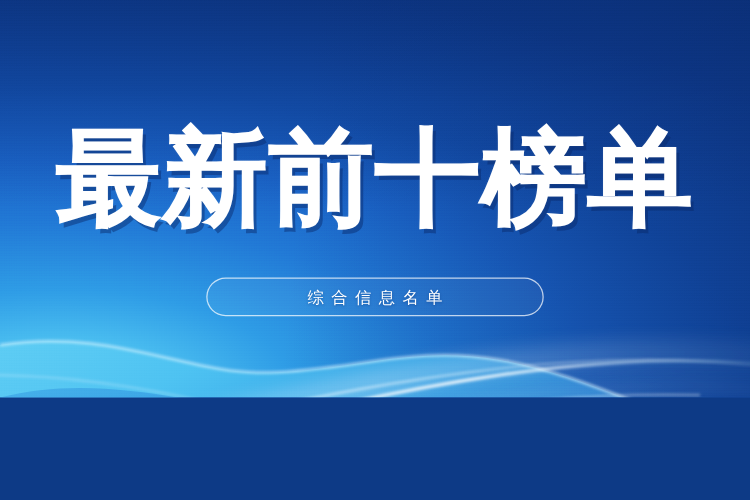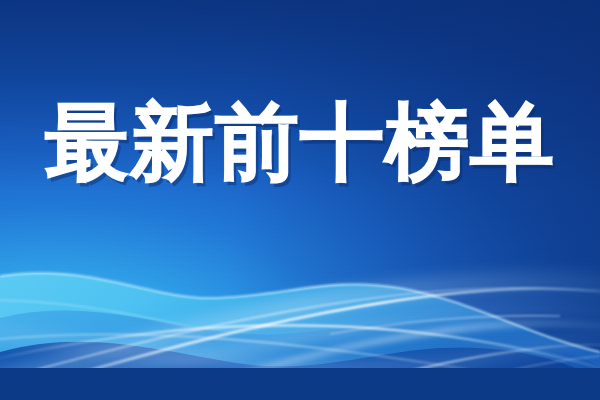--- a/index.html
+++ b/index.html
@@ -1,19 +1,19 @@
 <!DOCTYPE html>
 <html><head>
 <meta charset="utf-8">
 <style>
   html,body{margin:0;padding:0;background:#0d3a86;}
   *{box-sizing:border-box;}
   #banner{
     position:relative;
-    width:600px;height:368px;
+    width:600px;height:318px;
     overflow:hidden;
     font-family:"Liberation Sans","DejaVu Sans",sans-serif;
     background:#1455b5;
   }
   .layer{position:absolute;inset:0;}
   .bg-base{
     background:
       radial-gradient(130% 105% at 8% 98%, #6fd3f5 0%, #49bdf0 12%, #2e9ce6 24%, #2179d6 40%, #1a62c6 55%, #134fad 72%, #103f95 100%),
       linear-gradient(100deg,#1f62c9 0%,#1854bb 30%,#11418f 62%,#0e3a80 100%);
   }
@@ -147,15 +147,18 @@
     <path d="M-10,300 C60,300 130,312 200,330" fill="none" stroke="#d6f2ff" stroke-opacity="0.45" stroke-width="1.2" filter="url(#blurSm)"></path>
     <path d="M330,334 C400,322 470,314 560,316" fill="none" stroke="#ffffff" stroke-opacity="0.55" stroke-width="1.2" filter="url(#blurSm)"></path>
     <path d="M410,400 C470,380 520,364 600,356" fill="none" stroke="#ffffff" stroke-opacity="0.40" stroke-width="1" filter="url(#blurSm)"></path>
   </svg>
 
   <div class="layer noise"></div>
 
   <div class="content">
     <h1 class="title">最新前十榜单</h1>
 
+    <div class="subtitle-box">
+      <span class="subtitle">综合信息名单</span>
+    </div>
   </div>
 
 </div>
 
 </body></html>

